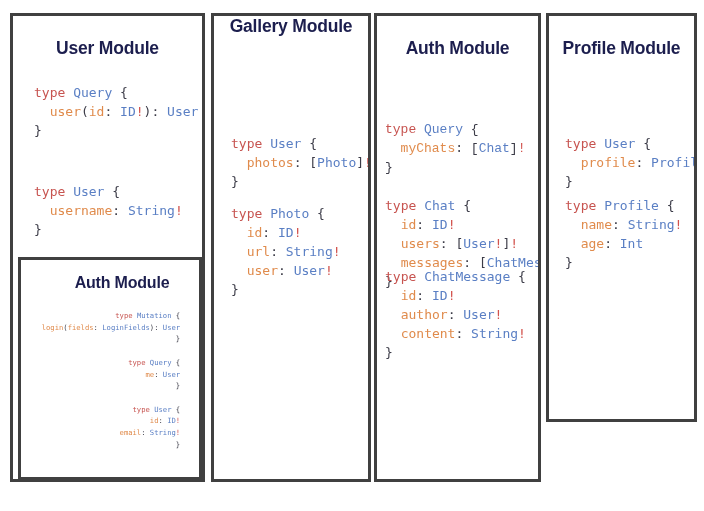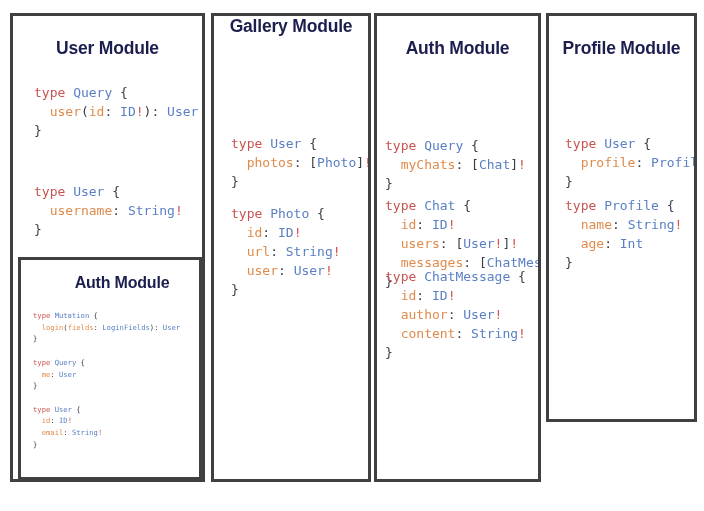--- a/index.html
+++ b/index.html
@@ -62,24 +62,24 @@
   #panel-profile { left: 546px; top: 13px; width: 151px; height: 409px; }
 
   #title-user    { margin-top: 22px; }
   #title-gallery { }
   #title-chat    { margin-top: 22px; }
   #title-profile { margin-top: 22px; }
   #title-auth    { margin-top: 14px; }
 
   #code-user     { left: 21px;  top: 68px; }
   #code-user2    { left: 21px;  top: 167px; }
-  #code-auth     { left: 12px;  top: 50px; }
+  #code-auth     { left: 12px;  top: 50px; text-align: right; }
   #code-gallery  { left: 17px;  top: 119px; }
   #code-gallery2 { left: 17px;  top: 189px; }
-  #code-chat     { left: 8px;   top: 121px; }
+  #code-chat     { left: 8px;   top: 105px; font-family: Liberation Mono, monospace; }
   #code-chat2    { left: 8px;   top: 181px; }
   #code-chat3    { left: 8px;   top: 252px; }
   #code-profile  { left: 16px;  top: 119px; }
   #code-profile2 { left: 16px;  top: 181px; }
 </style>
 </head>
 <body>
 
 <div id="canvas">
 

